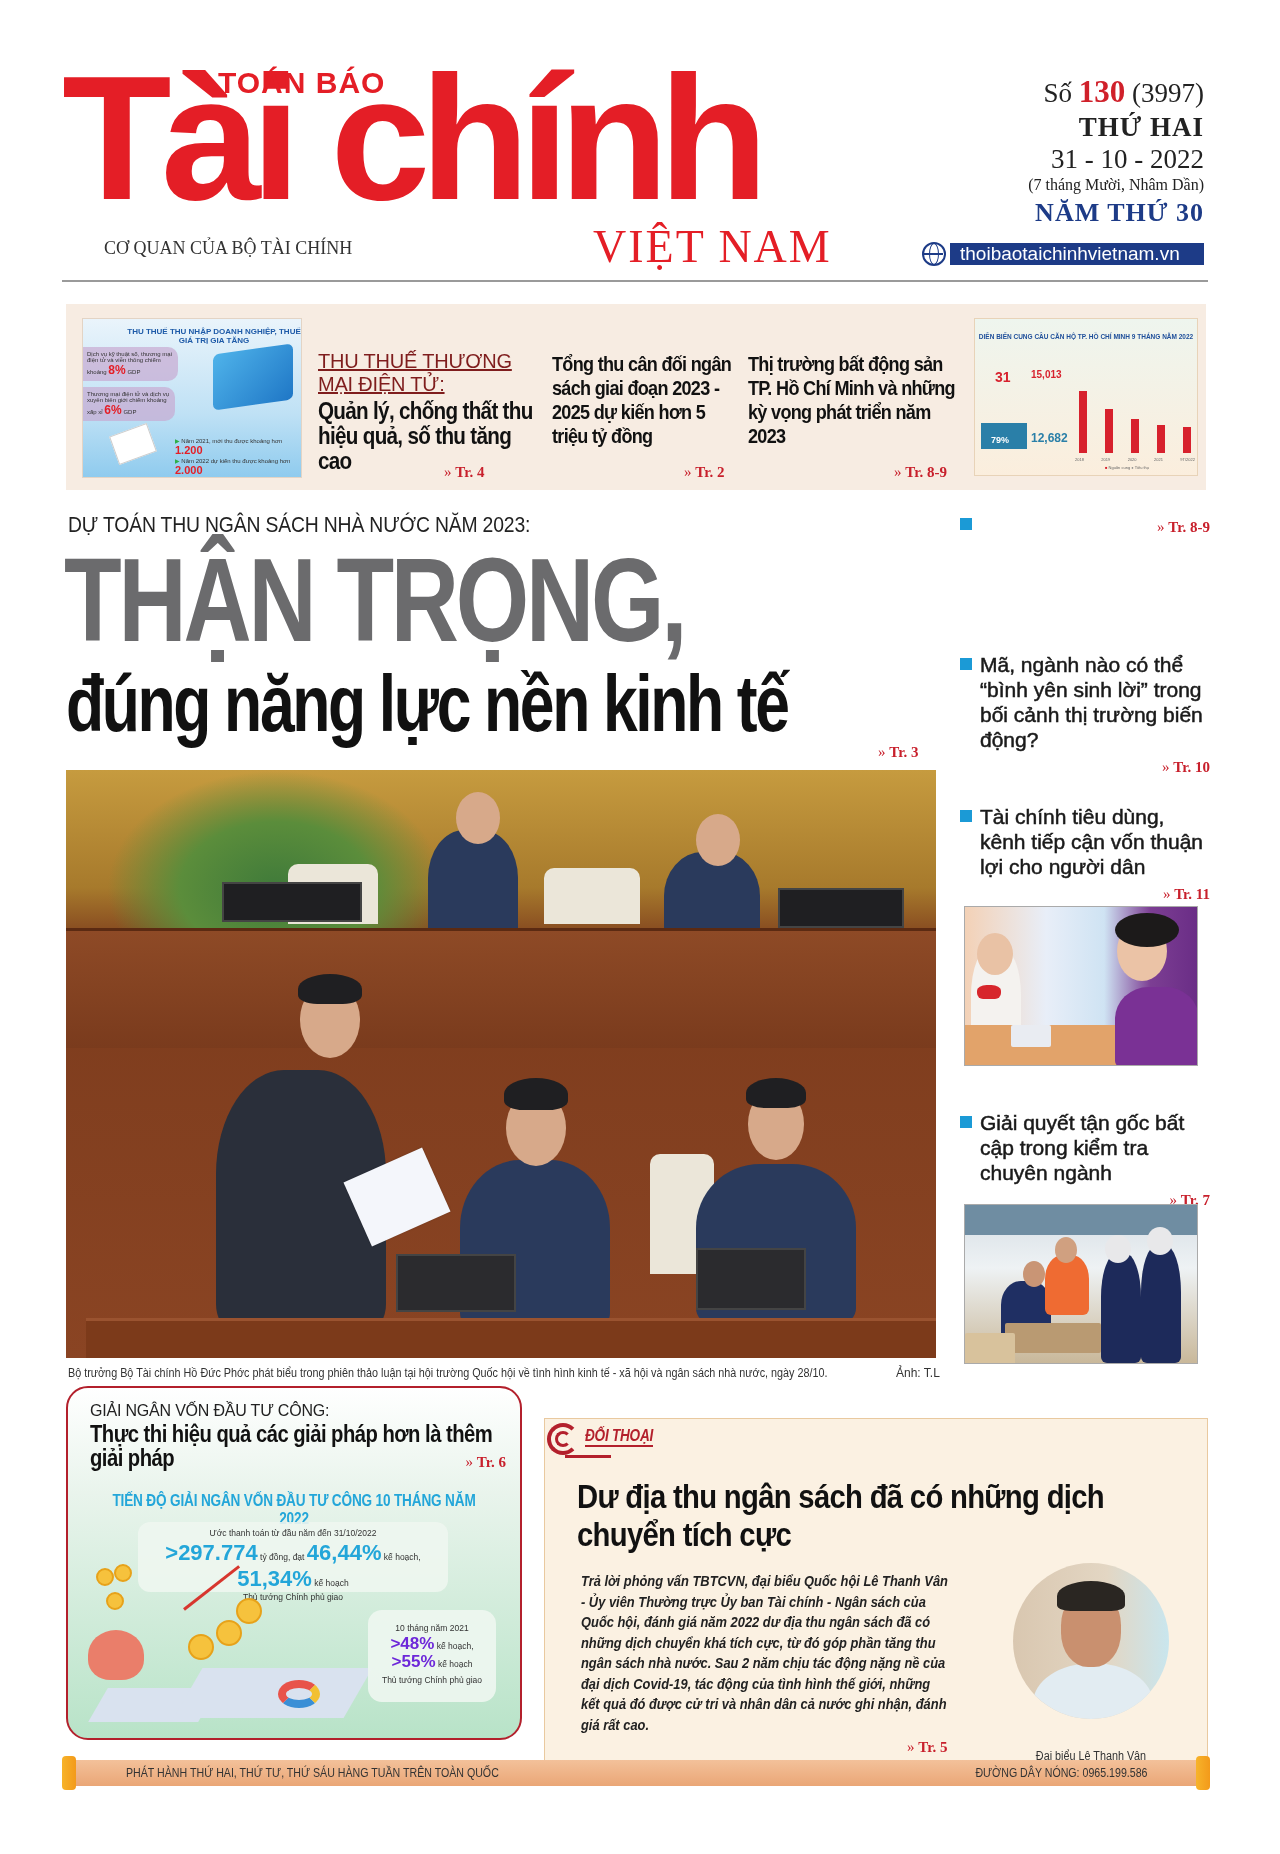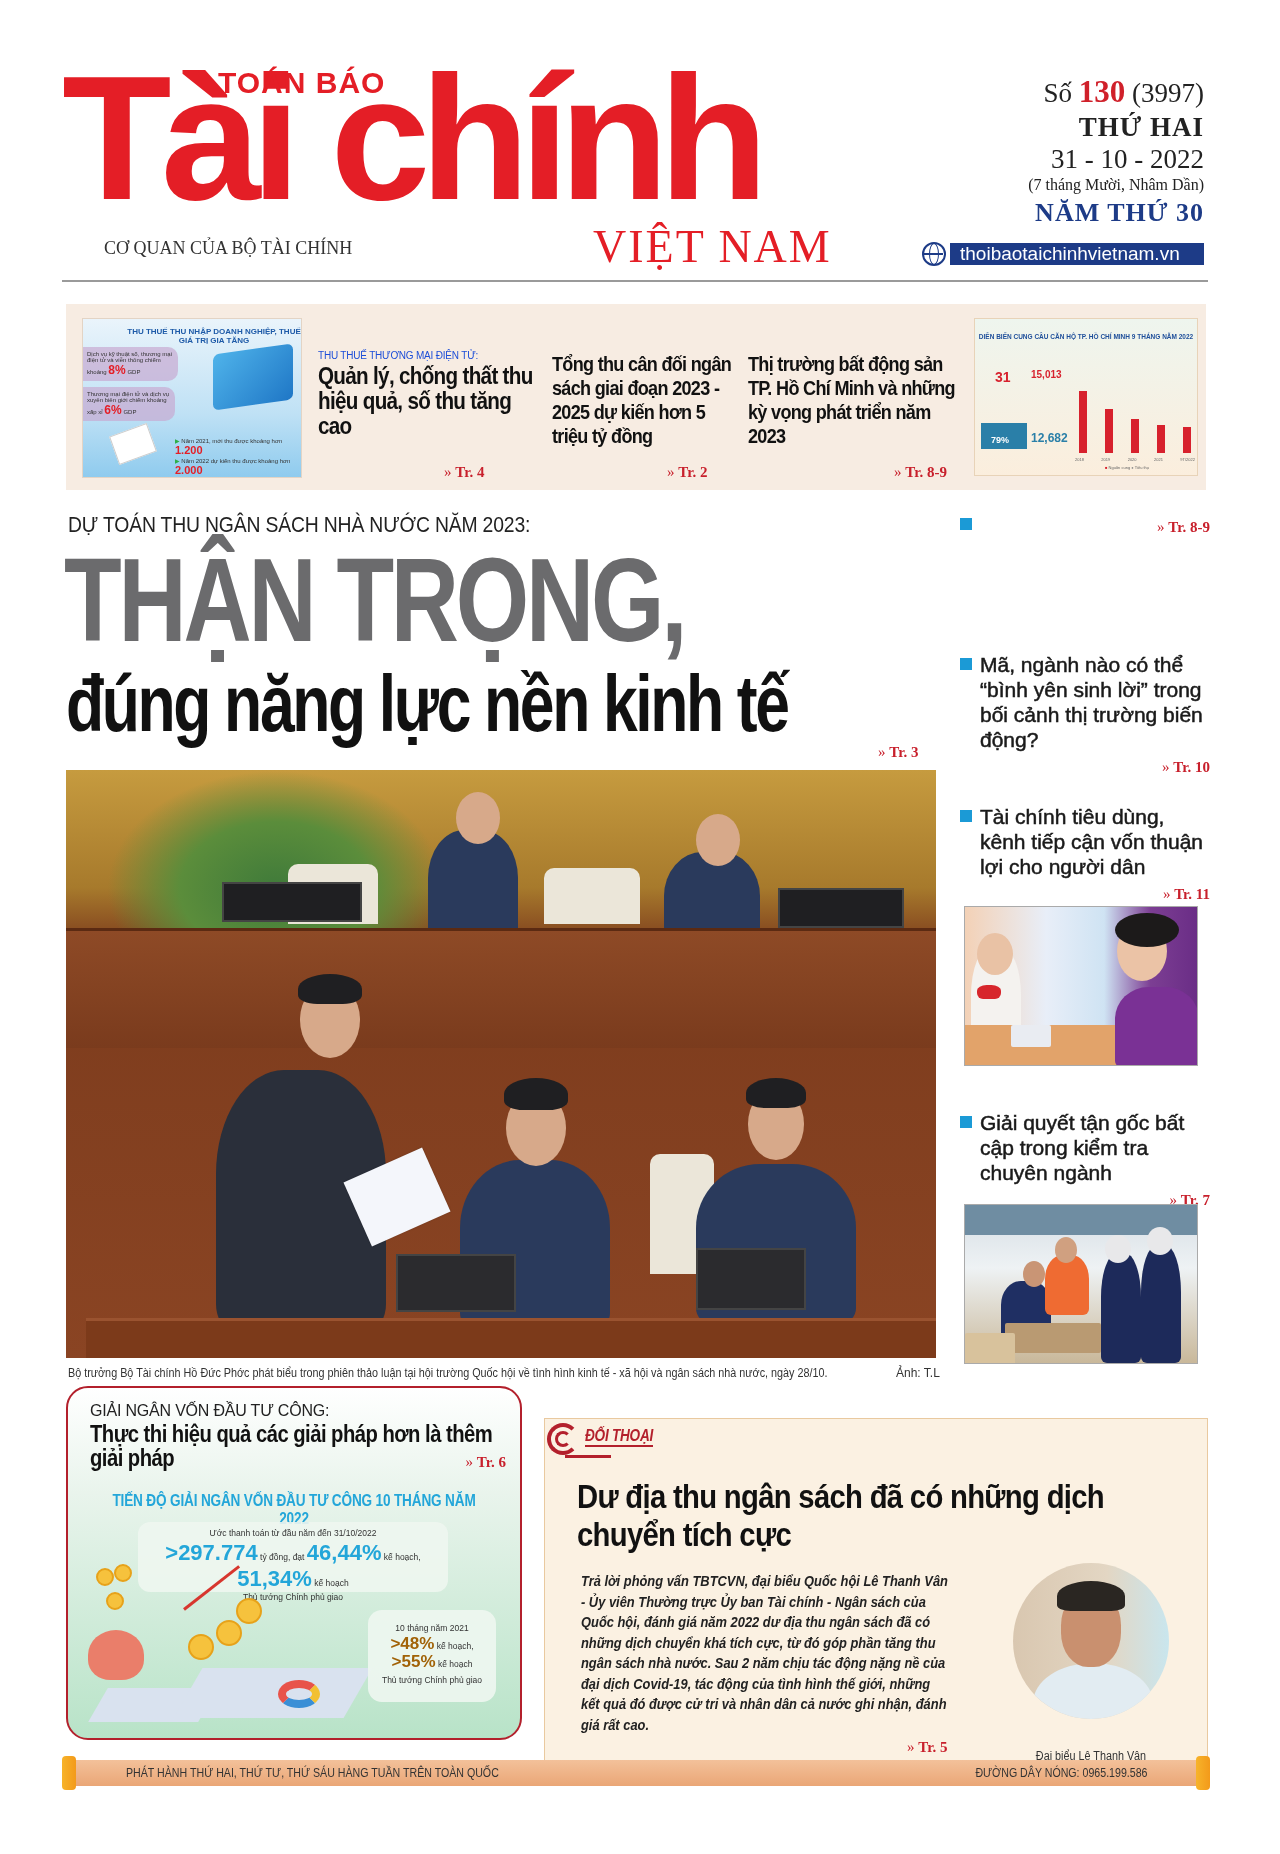--- a/index.html
+++ b/index.html
@@ -33,21 +33,21 @@
     .thumb-info { left: 82px; top: 318px; width: 220px; height: 160px; background: linear-gradient(180deg,#eaf4fb 0%, #bfe1f5 60%, #8fcbee 100%); border: 1px solid #e3d4c5; overflow: hidden; }
     .thumb-info .t { position: absolute; left: 0; right: 0; top: 8px; text-align: center; font-size: 8px; font-weight: 700; color: #1d5aa8; margin-left: 44px; }
     .thumb-info .box { position: absolute; left: 0; background: rgba(200,170,210,0.7); border-radius: 0 10px 10px 0; font-size: 6px; color: #333; padding: 4px; }
     .thumb-info .box b { color: #e41e26; font-size: 12px; }
     .thumb-info .bar { position: absolute; left: 92px; font-size: 6px; color: #333; }
     .thumb-info .bar b { color: #e41e26; font-size: 11px; }
     .thumb-info .screen { position: absolute; left: 130px; top: 30px; width: 80px; height: 56px; background: linear-gradient(135deg,#4fb3ea,#1f77c6); border-radius: 6px; transform: skewY(-8deg); }
     .thumb-info .calc { position: absolute; left: 30px; top: 110px; width: 40px; height: 30px; background: #fff; border: 1px solid #ccc; transform: rotate(-20deg); }
 
     .teaser { font-family: "Liberation Sans", sans-serif; }
-    .teaser .kicker { font-size: 10px; color: #1d4ed8; letter-spacing: -0.2px; }
+    .teaser .kicker { font-size: 20px; color: #7f1d1d; letter-spacing: -0.2px; text-decoration: underline; }
     .teaser .head { font-weight: 900; font-size: 24px; line-height: 25px; color: #111; letter-spacing: -0.8px; transform: scaleX(0.86); transform-origin: left top; width: 116%; }
     .teaser .head.sm { font-size: 21px; line-height: 24px; }
     .pageref { font-family: "Liberation Serif", serif; font-weight: 700; font-size: 15px; color: #c8202c; }
     .pageref::before { content: "\00BB\00A0"; font-weight: 400; }
 
     .thumb-chart { left: 974px; top: 318px; width: 224px; height: 158px; background: linear-gradient(180deg,#eef5ee 0%, #fbeedd 100%); border: 1px solid #e8d3b8; overflow: hidden; }
     .thumb-chart .t { position: absolute; left: 0; right: 0; top: 14px; text-align: center; font-size: 6.5px; font-weight: 700; color: #1d4e9a; }
     .thumb-chart .big { position: absolute; font-weight: 700; }
     .thumb-chart .rate { position: absolute; left: 6px; top: 104px; width: 46px; height: 26px; background: #2a7fa8; color: #fff; font-size: 9px; font-weight: 700; padding: 12px 0 0 10px; }
     .thumb-chart .bars { position: absolute; left: 104px; top: 58px; width: 112px; height: 76px; display: flex; align-items: flex-end; justify-content: space-between; }
@@ -89,21 +89,21 @@
 
     
     .boxL { left: 66px; top: 1386px; width: 456px; height: 354px; border: 2px solid #b3202c; border-radius: 22px; overflow: hidden; background: linear-gradient(180deg,#ffffff 0%, #e9f4ec 30%, #b8e3c8 100%); }
     .boxL .kicker { position: absolute; left: 22px; top: 14px; font-size: 16px; color: #222; letter-spacing: -0.2px; }
     .boxL .head { position: absolute; left: 22px; top: 34px; font-weight: 900; font-size: 23px; line-height: 24px; color: #111; letter-spacing: -0.6px; transform: scaleX(0.88); transform-origin: left top; width: 480px; }
     .boxL .ref { position: absolute; right: 14px; top: 66px; text-align: right; }
     .boxL .title { position: absolute; left: 0; right: 0; top: 104px; text-align: center; font-weight: 900; font-size: 16px; color: #23a6d9; letter-spacing: -0.2px; transform: scaleX(0.85); }
     .boxL .stat { position: absolute; left: 70px; top: 134px; width: 310px; height: 70px; background: rgba(238,246,240,0.9); border-radius: 12px; text-align: center; font-size: 8.5px; color: #333; padding-top: 6px; }
     .boxL .stat .big { color: #23a6d9; font-weight: 700; font-size: 22px; }
     .boxL .stat2 { position: absolute; left: 300px; top: 222px; width: 128px; height: 92px; background: rgba(238,246,240,0.92); border-radius: 14px; text-align: center; font-size: 8.5px; color: #333; padding-top: 10px; line-height: 16px; }
-    .boxL .stat2 .big { color: #a16207; font-weight: 900; font-size: 17px; }
+    .boxL .stat2 .big { color: #6d28d9; font-weight: 900; font-size: 17px; }
     .boxL .pig { position: absolute; left: 20px; top: 242px; width: 56px; height: 50px; background: #ea7e6a; border-radius: 50% 50% 40% 40%; }
     .boxL .coin { position: absolute; width: 18px; height: 18px; border-radius: 50%; background: #f6c23d; border: 2px solid #e7a21a; }
     .boxL .platform { position: absolute; background: #d9e2ef; transform: skewX(-30deg); }
     .boxL .arrow { position: absolute; left: 116px; top: 220px; width: 70px; height: 3px; background: #d7362e; transform: rotate(-38deg); transform-origin: left; }
     .boxL .donut { position: absolute; left: 210px; top: 292px; width: 42px; height: 28px; border-radius: 50%; border: 8px solid #e8534a; border-right-color: #f2c032; border-bottom-color: #3a8fd6; }
 
     
     .boxR { left: 544px; top: 1386px; width: 664px; height: 354px; background: #fbf1e2; border: 1px solid #e9c99f; margin-top: 32px; }
     .boxR .logo { position: absolute; left: 0; top: 0; width: 36px; height: 38px; }
     .boxR .logo .r1 { position: absolute; left: 2px; top: 4px; width: 32px; height: 32px; border-radius: 50%; border: 4px solid #b3202c; border-right-color: transparent; }
@@ -178,21 +178,21 @@
 
 <div class="abs teaser" style="left:318px;top:350px;width:224px;">
   <div class="kicker">THU THUẾ THƯƠNG MẠI ĐIỆN TỬ:</div>
   <div class="head" style="margin-top:2px;">Quản lý, chống thất thu hiệu quả, số thu tăng cao</div>
 </div>
 <div class="abs pageref" style="left:444px;top:464px;">Tr. 4</div>
 
 <div class="abs teaser" style="left:552px;top:352px;width:188px;">
   <div class="head sm">Tổng thu cân đối ngân sách giai đoạn 2023 - 2025 dự kiến hơn 5 triệu tỷ đồng</div>
 </div>
-<div class="abs pageref" style="left:667px;top:464px;">Tr. 2</div>
+<div class="abs pageref" style="left:684px;top:464px;">Tr. 2</div>
 
 <div class="abs teaser" style="left:748px;top:352px;width:214px;">
   <div class="head sm">Thị trường bất động sản TP. Hồ Chí Minh và những kỳ vọng phát triển năm 2023</div>
 </div>
 <div class="abs pageref" style="left:894px;top:464px;">Tr. 8-9</div>
 
 <div class="abs thumb-chart">
   <div class="t">DIỄN BIẾN CUNG CẦU CĂN HỘ TP. HỒ CHÍ MINH 9 THÁNG NĂM 2022</div>
   <div class="big" style="left:20px;top:50px;font-size:14px;color:#d7212d;">31</div>
   <div class="big" style="left:56px;top:50px;font-size:10px;color:#d7212d;">15,013</div>

